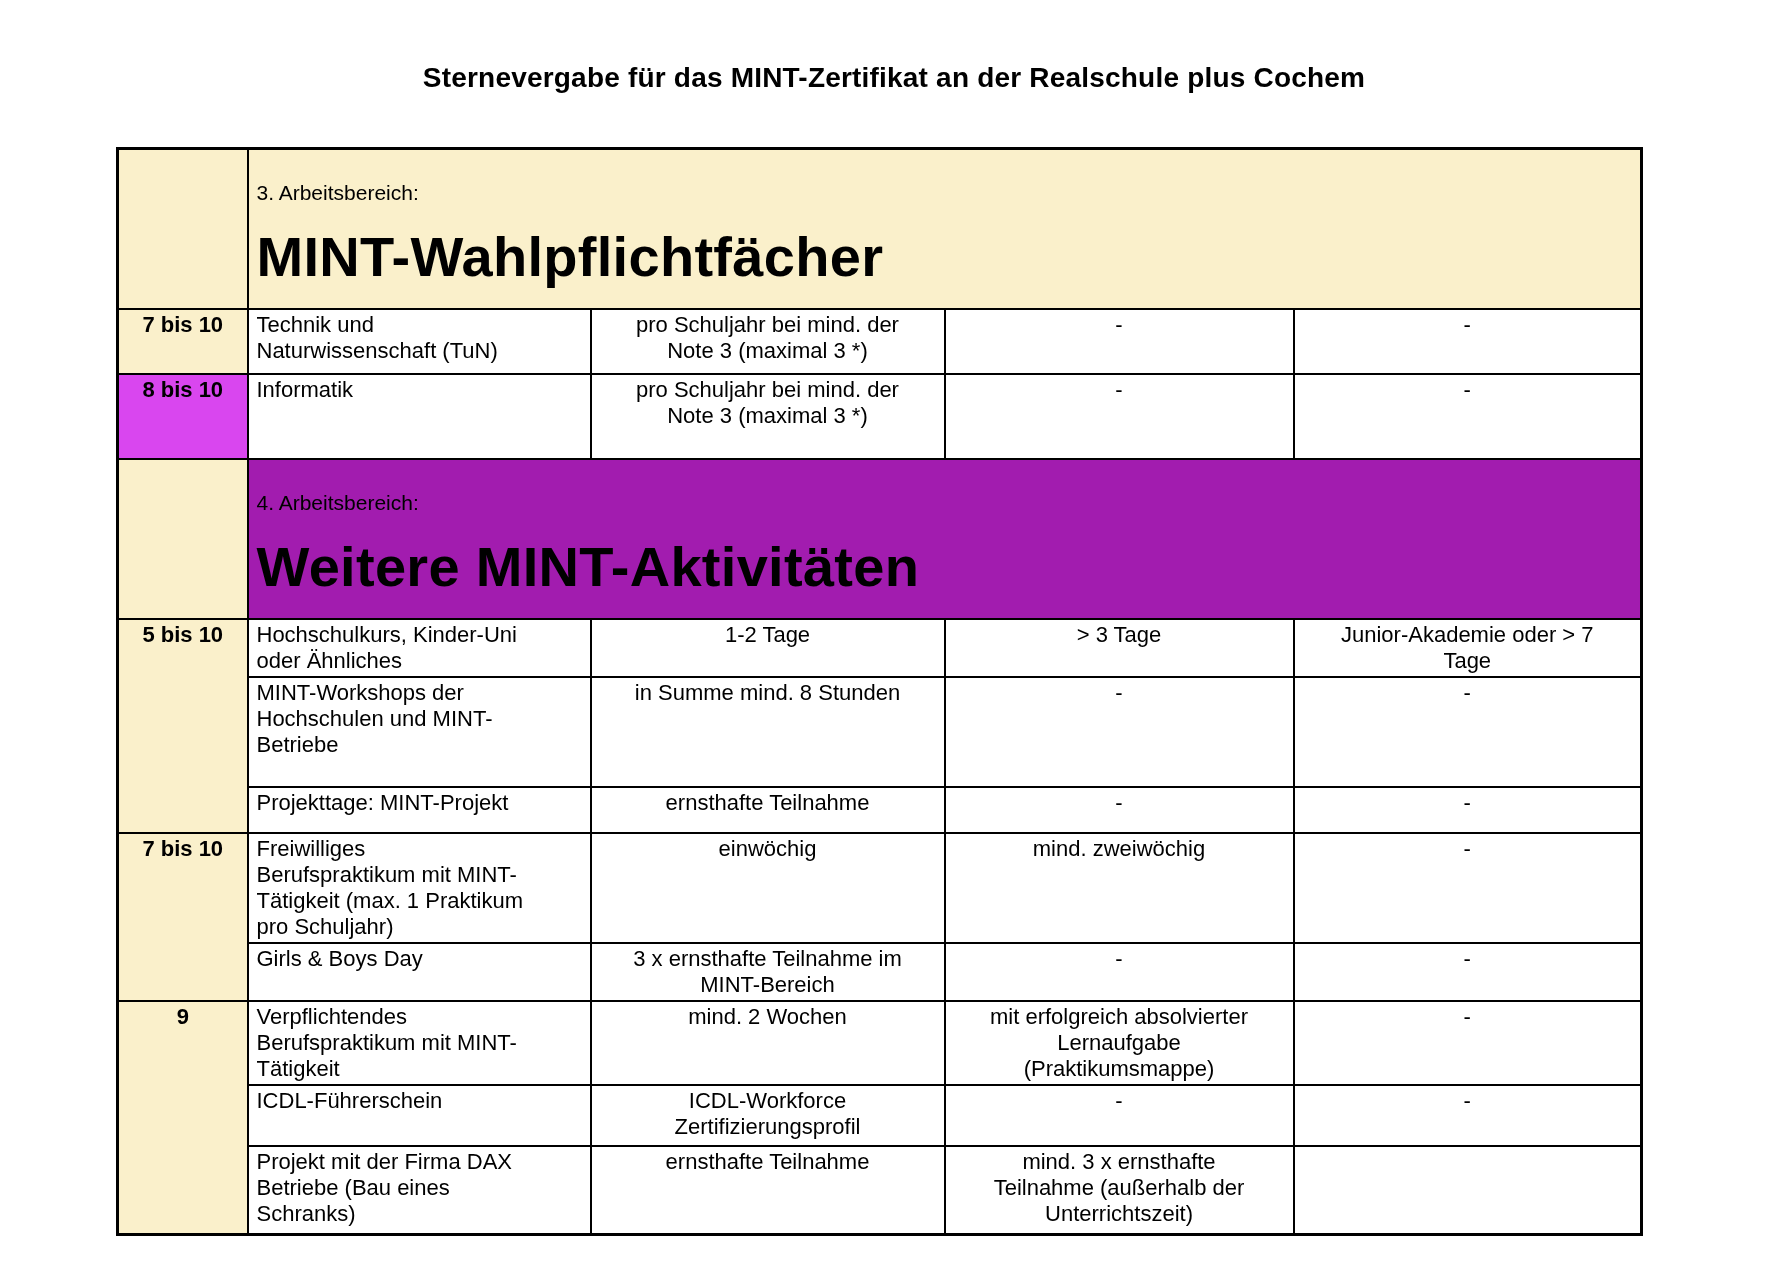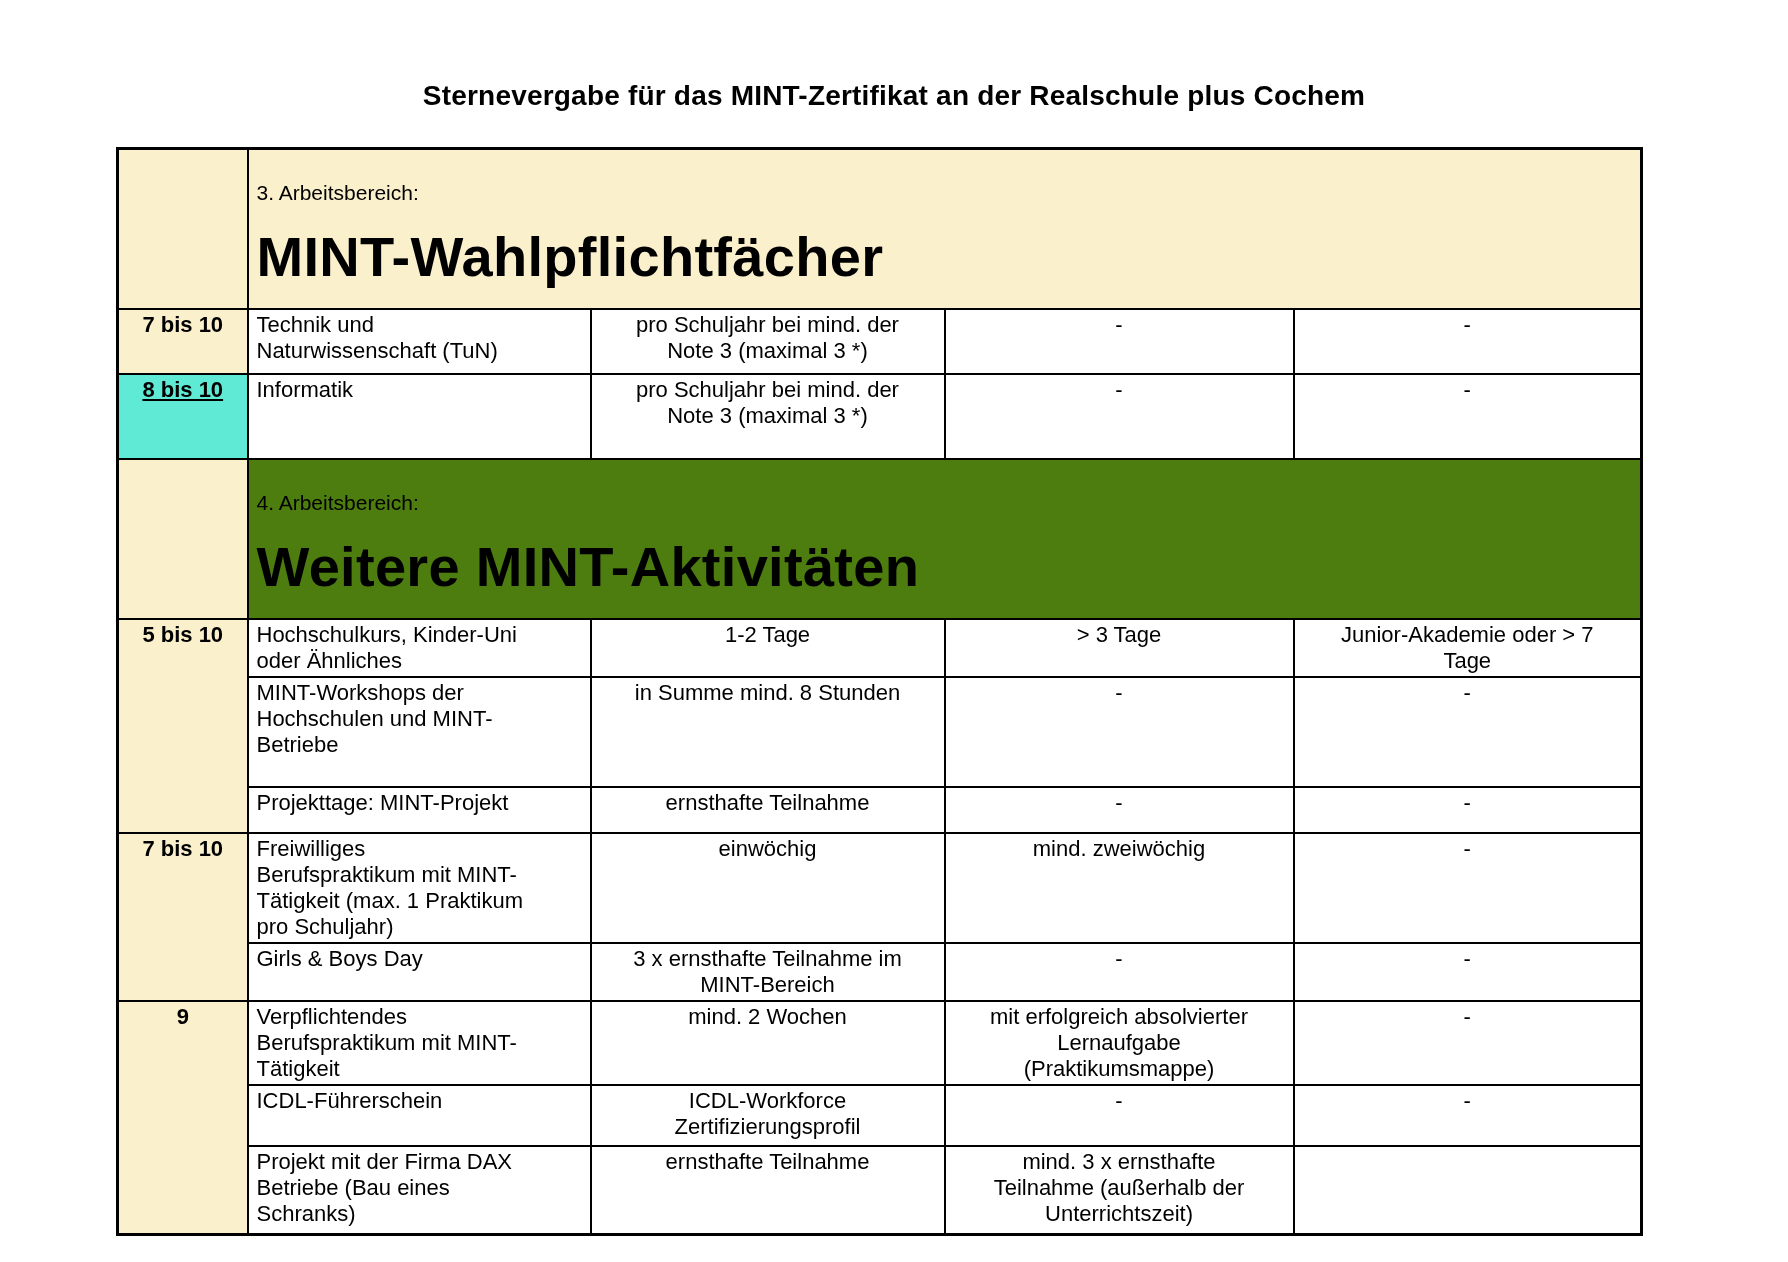--- a/index.html
+++ b/index.html
@@ -18,21 +18,20 @@
   }
   .doc-title {
     position: absolute;
     top: 62px;
     left: 0;
     width: 100%;
     text-align: center;
     font-size: 28px;
     font-weight: bold;
     letter-spacing: 0.2px;
-    margin-top: 18px;
   }
   table.sterne {
     position: absolute;
     left: 116px;
     top: 147px;
     width: 1524px;
     border-collapse: collapse;
     table-layout: fixed;
     border: 3px solid #000000;
   }
@@ -97,31 +96,31 @@
       <td class="fill grade" style="background: rgb(250, 240, 203);">7 bis 10</td>
       <td class="act">Technik und
 Naturwissenschaft (TuN)</td>
       <td class="ctr">pro Schuljahr bei mind. der
 Note 3 (maximal 3 *)</td>
       <td class="ctr">-</td>
       <td class="ctr">-</td>
     </tr>
 
     <tr style="height:85px">
-      <td class="fill grade" style="background: #5eead4; text-decoration: underline;">8 bis 10</td>
+      <td class="fill grade" style="background: #d946ef;">8 bis 10</td>
       <td class="act">Informatik</td>
       <td class="ctr">pro Schuljahr bei mind. der
 Note 3 (maximal 3 *)</td>
       <td class="ctr">-</td>
       <td class="ctr">-</td>
     </tr>
 
     <tr style="height:88px">
       <td class="fill" style="background: rgb(250, 240, 203);"></td>
-      <td class="fill hcell" colspan="4" style="background: #4d7c0f; margin-top: 17px;">
+      <td class="fill hcell" colspan="4" style="background: #a21caf; margin-top: 17px;">
         <div class="hlabel">4. Arbeitsbereich:</div>
         <div class="hname">Weitere MINT-Aktivitäten</div>
       </td>
     </tr>
 
     <tr style="height:52px">
       <td class="fill grade" rowspan="3" style="background: rgb(250, 240, 203);">5 bis 10</td>
       <td class="act">Hochschulkurs, Kinder-Uni
 oder Ähnliches</td>
       <td class="ctr">1-2 Tage</td>

